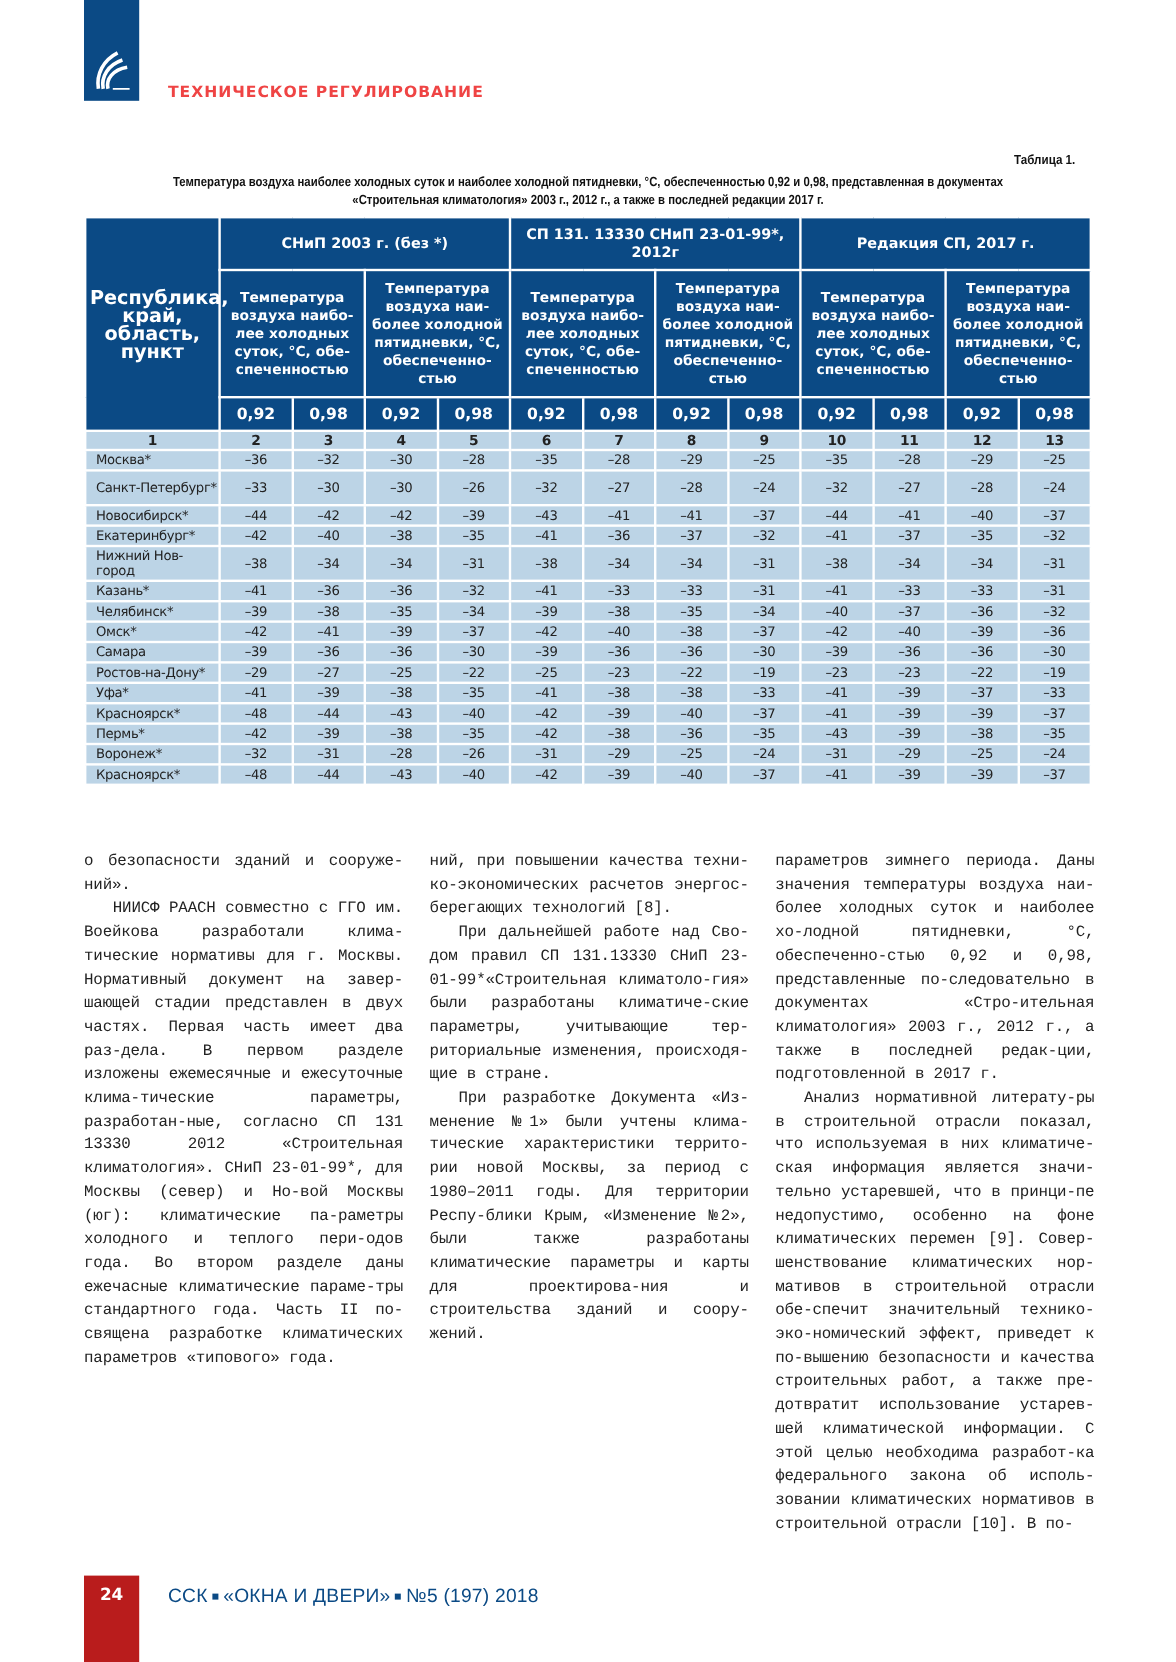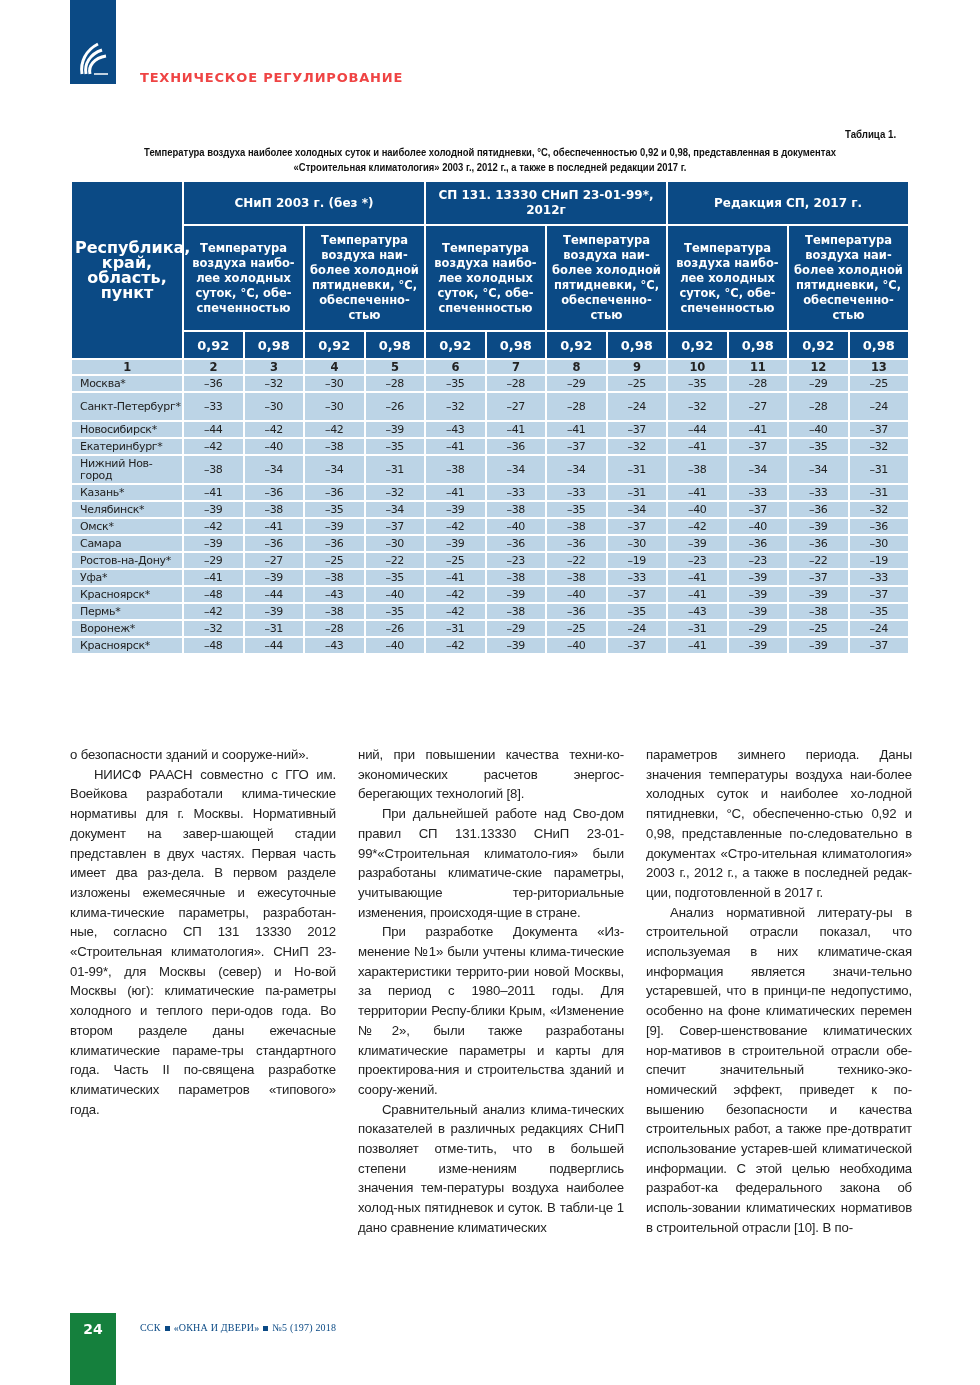--- a/index.html
+++ b/index.html
@@ -16,30 +16,30 @@
   table.climate th { background: #0b4a85; color: #fff; font-weight: bold; font-size: 11.5px; border: 2px solid #ffffff; padding: 0 3px; line-height: 15px; text-align: center; vertical-align: middle; }
   table.climate th.grp { height: 42px; font-size: 12px; }
   table.climate th.sub { height: 104px; }
   table.climate th.prob { height: 26px; font-size: 13px; }
   table.climate th.region { font-size: 16px; }
   table.climate td { background: #bcd4e6; border: 2px solid #ffffff; font-size: 11px; color: #222; text-align: center; height: 15px; padding: 0; line-height: 12px; letter-spacing: -0.3px; }
   table.climate tr.num-row td { font-weight: bold; font-size: 11.5px; height: 14px; }
   table.climate td.name { text-align: left; padding-left: 8px; }
   table.climate tr.tall td { height: 27px; }
 
-  .col { position: absolute; top: 745px; width: 266px; font-family: Liberation Sans, sans-serif; font-size: 13.2px; line-height: 19.7px; color: #222; text-align: justify; letter-spacing: -0.15px; }
+  .col { position: absolute; top: 708px; width: 266px; font-family: Liberation Mono, monospace; font-size: 13.2px; line-height: 19.7px; color: #222; text-align: justify; letter-spacing: -0.15px; }
   .col p { margin: 0; text-indent: 24px; }
   .col p.noindent { text-indent: 0; }
   .col1 { left: 70px; }
   .col2 { left: 358px; }
   .col3 { left: 646px; }
 
-  .page-num-bar { position: absolute; left: 70px; top: 1313px; width: 46px; height: 72px; background: #15803d; }
+  .page-num-bar { position: absolute; left: 70px; top: 1313px; width: 46px; height: 72px; background: #b91c1c; }
   .page-num { position: absolute; left: 0; top: 8px; width: 46px; text-align: center; color: #fff; font-family: "DejaVu Sans", sans-serif; font-weight: bold; font-size: 14px; }
-  .footer-text { position: absolute; left: 140px; top: 1322px; font-family: Liberation Serif, serif; font-size: 10px; color: #0b4a85; letter-spacing: 0.2px; }
+  .footer-text { position: absolute; left: 140px; top: 1322px; font-family: Liberation Sans, sans-serif; font-size: 16px; color: #0b4a85; letter-spacing: 0.2px; }
   .footer-text .sep { display: inline-block; width: 5px; height: 5px; background: #0b4a85; margin: 0 4px; vertical-align: middle; }
 </style>
 </head>
 <body>
 
 <div class="logo-bar">
   <svg width="38" height="40" viewBox="0 0 38 40">
     <path d="M8 34 C6 22 12 10 24 4" stroke="#fff" stroke-width="3" fill="none"></path>
     <path d="M12 34 C10 24 16 14 28 10" stroke="#fff" stroke-width="3" fill="none"></path>
     <path d="M16 34 C14 26 20 18 32 16" stroke="#fff" stroke-width="3" fill="none"></path>
@@ -331,21 +331,20 @@
 </table>
 
 <div class="col col1" id="col-0">
     <p class="noindent">о безопасности зданий и сооруже-ний».</p>
     <p>НИИСФ РААСН совместно с ГГО им. Воейкова разработали клима-тические нормативы для г. Москвы. Нормативный документ на завер-шающей стадии представлен в двух частях. Первая часть имеет два раз-дела. В первом разделе изложены ежемесячные и ежесуточные клима-тические параметры, разработан-ные, согласно СП 131 13330 2012 «Строительная климатология». СНиП 23-01-99*, для Москвы (север) и Но-вой Москвы (юг): климатические па-раметры холодного и теплого пери-одов года. Во втором разделе даны ежечасные климатические параме-тры стандартного года. Часть II по-священа разработке климатических параметров «типового» года.</p>
   </div>
 <div class="col col2" id="col-1">
     <p class="noindent">ний, при повышении качества техни-ко-экономических расчетов энергос-берегающих технологий [8].</p>
     <p>При дальнейшей работе над Сво-дом правил СП 131.13330 СНиП 23-01-99*«Строительная климатоло-гия» были разработаны климатиче-ские параметры, учитывающие тер-риториальные изменения, происходя-щие в стране.</p>
     <p>При разработке Документа «Из-менение №1» были учтены клима-тические характеристики террито-рии новой Москвы, за период с 1980–2011 годы. Для территории Респу-блики Крым, «Изменение №2», были также разработаны климатические параметры и карты для проектирова-ния и строительства зданий и соору-жений.</p>
-    <p>Сравнительный анализ клима-тических показателей в различных редакциях СНиП позволяет отме-тить, что в большей степени изме-нениям подверглись значения тем-пературы воздуха наиболее холод-ных пятидневок и суток. В табли-це 1 дано сравнение климатических</p>
   </div>
 <div class="col col3" id="col-2">
     <p class="noindent">параметров зимнего периода. Даны значения температуры воздуха наи-более холодных суток и наиболее хо-лодной пятидневки, °С, обеспеченно-стью 0,92 и 0,98, представленные по-следовательно в документах «Стро-ительная климатология» 2003 г., 2012 г., а также в последней редак-ции, подготовленной в 2017 г.</p>
     <p>Анализ нормативной литерату-ры в строительной отрасли показал, что используемая в них климатиче-ская информация является значи-тельно устаревшей, что в принци-пе недопустимо, особенно на фоне климатических перемен [9]. Совер-шенствование климатических нор-мативов в строительной отрасли обе-спечит значительный технико-эко-номический эффект, приведет к по-вышению безопасности и качества строительных работ, а также пре-дотвратит использование устарев-шей климатической информации. С этой целью необходима разработ-ка федерального закона об исполь-зовании климатических нормативов в строительной отрасли [10]. В по-</p>
   </div>
 
 <div class="page-num-bar">
   <div class="page-num">24</div>
 </div>
 <div class="footer-text">

